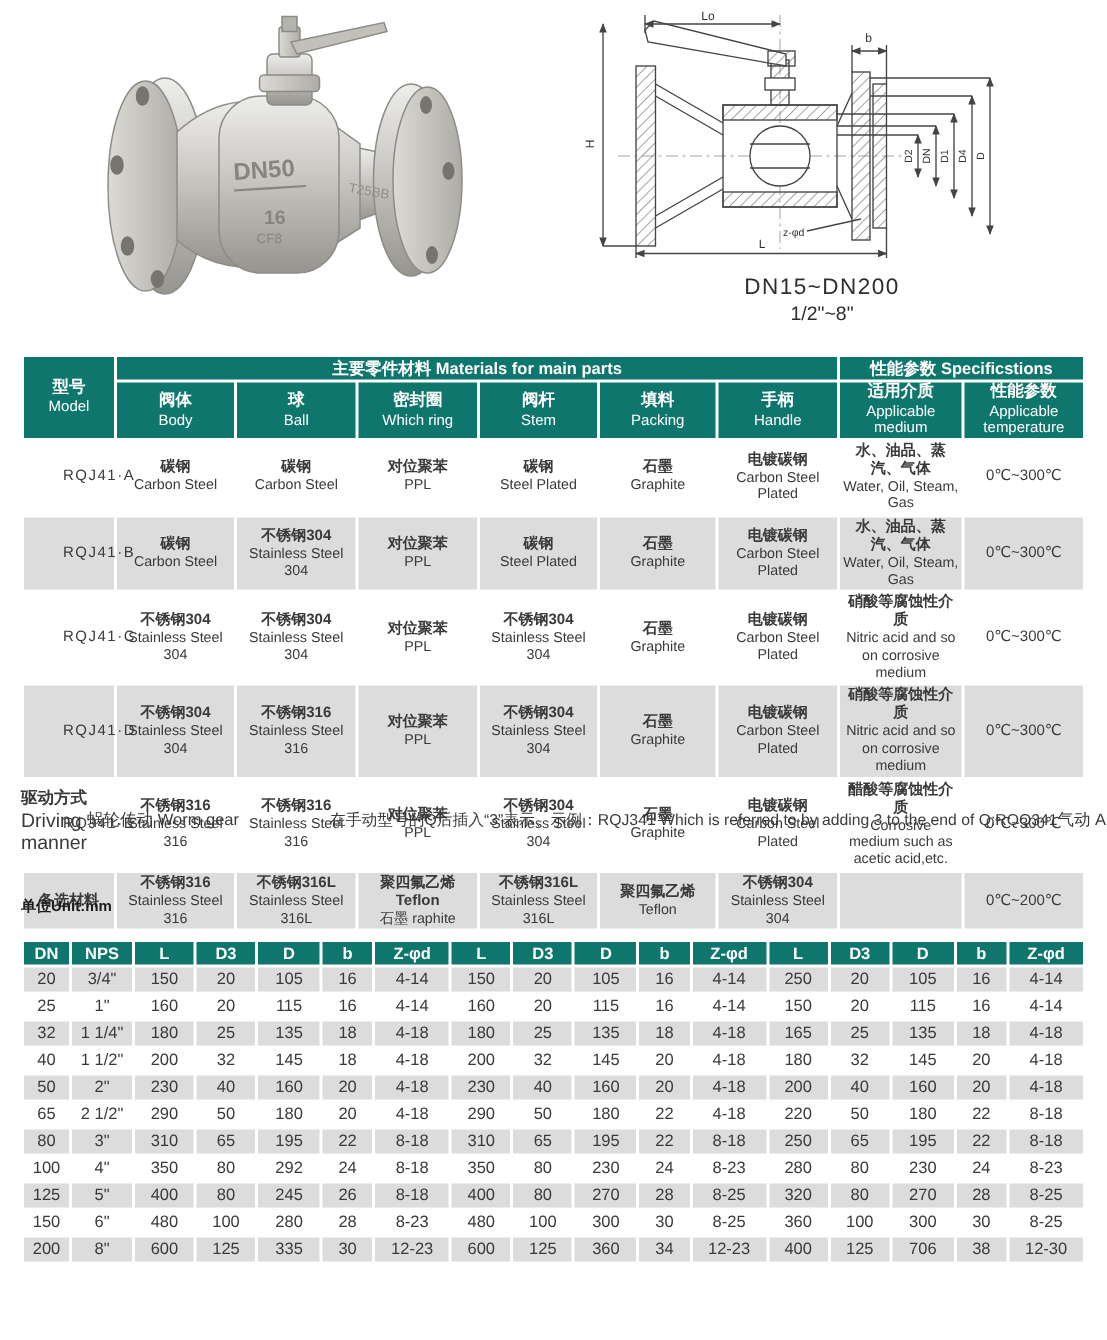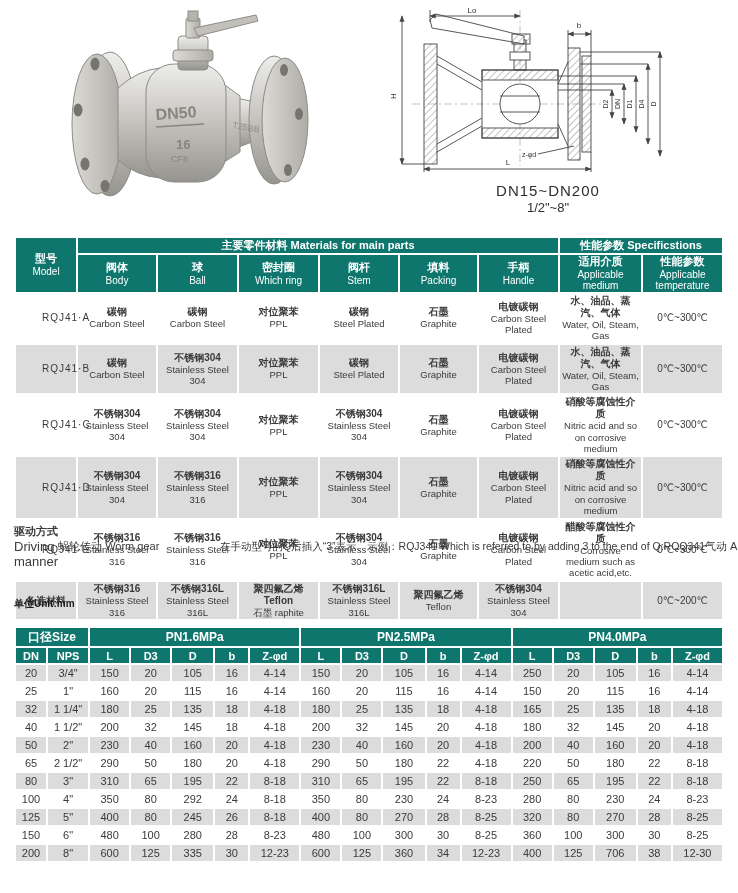--- a/index.html
+++ b/index.html
@@ -497,26 +497,20 @@
           <col style="width:41px">
           <col style="width:33px">
           <col style="width:49px">
         <col style="width:39px">
           <col style="width:39px">
           <col style="width:41px">
           <col style="width:33px">
           <col style="width:49px">
       </colgroup>
       <thead>
-        <tr>
-          <th class="teal g1" colspan="2">口径Size</th>
-          <th class="teal g1" colspan="5">PN1.6MPa</th>
-          <th class="teal g1" colspan="5">PN2.5MPa</th>
-          <th class="teal g1" colspan="5">PN4.0MPa</th>
-        </tr>
         <tr id="dim-subhead">
             <th class="teal g2">DN</th>
             <th class="teal g2">NPS</th>
             <th class="teal g2">L</th>
             <th class="teal g2">D3</th>
             <th class="teal g2">D</th>
             <th class="teal g2">b</th>
             <th class="teal g2">Z-φd</th>
             <th class="teal g2">L</th>
             <th class="teal g2">D3</th>

